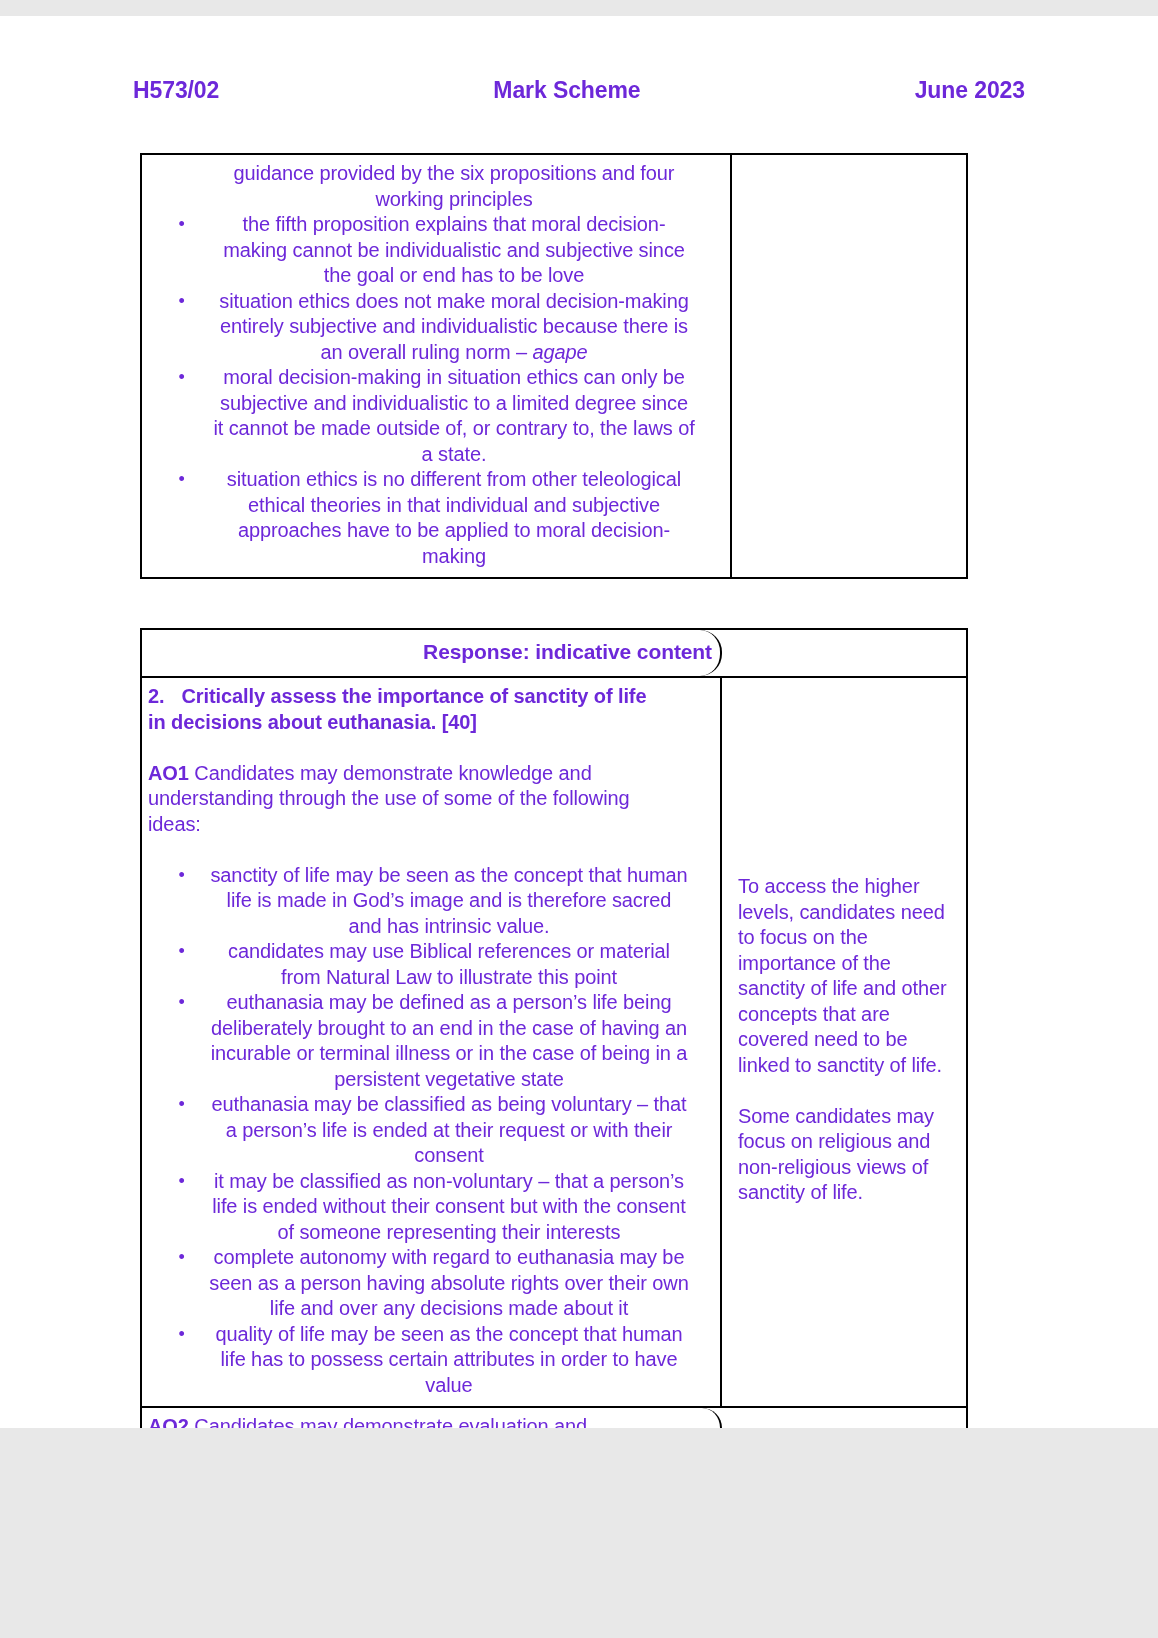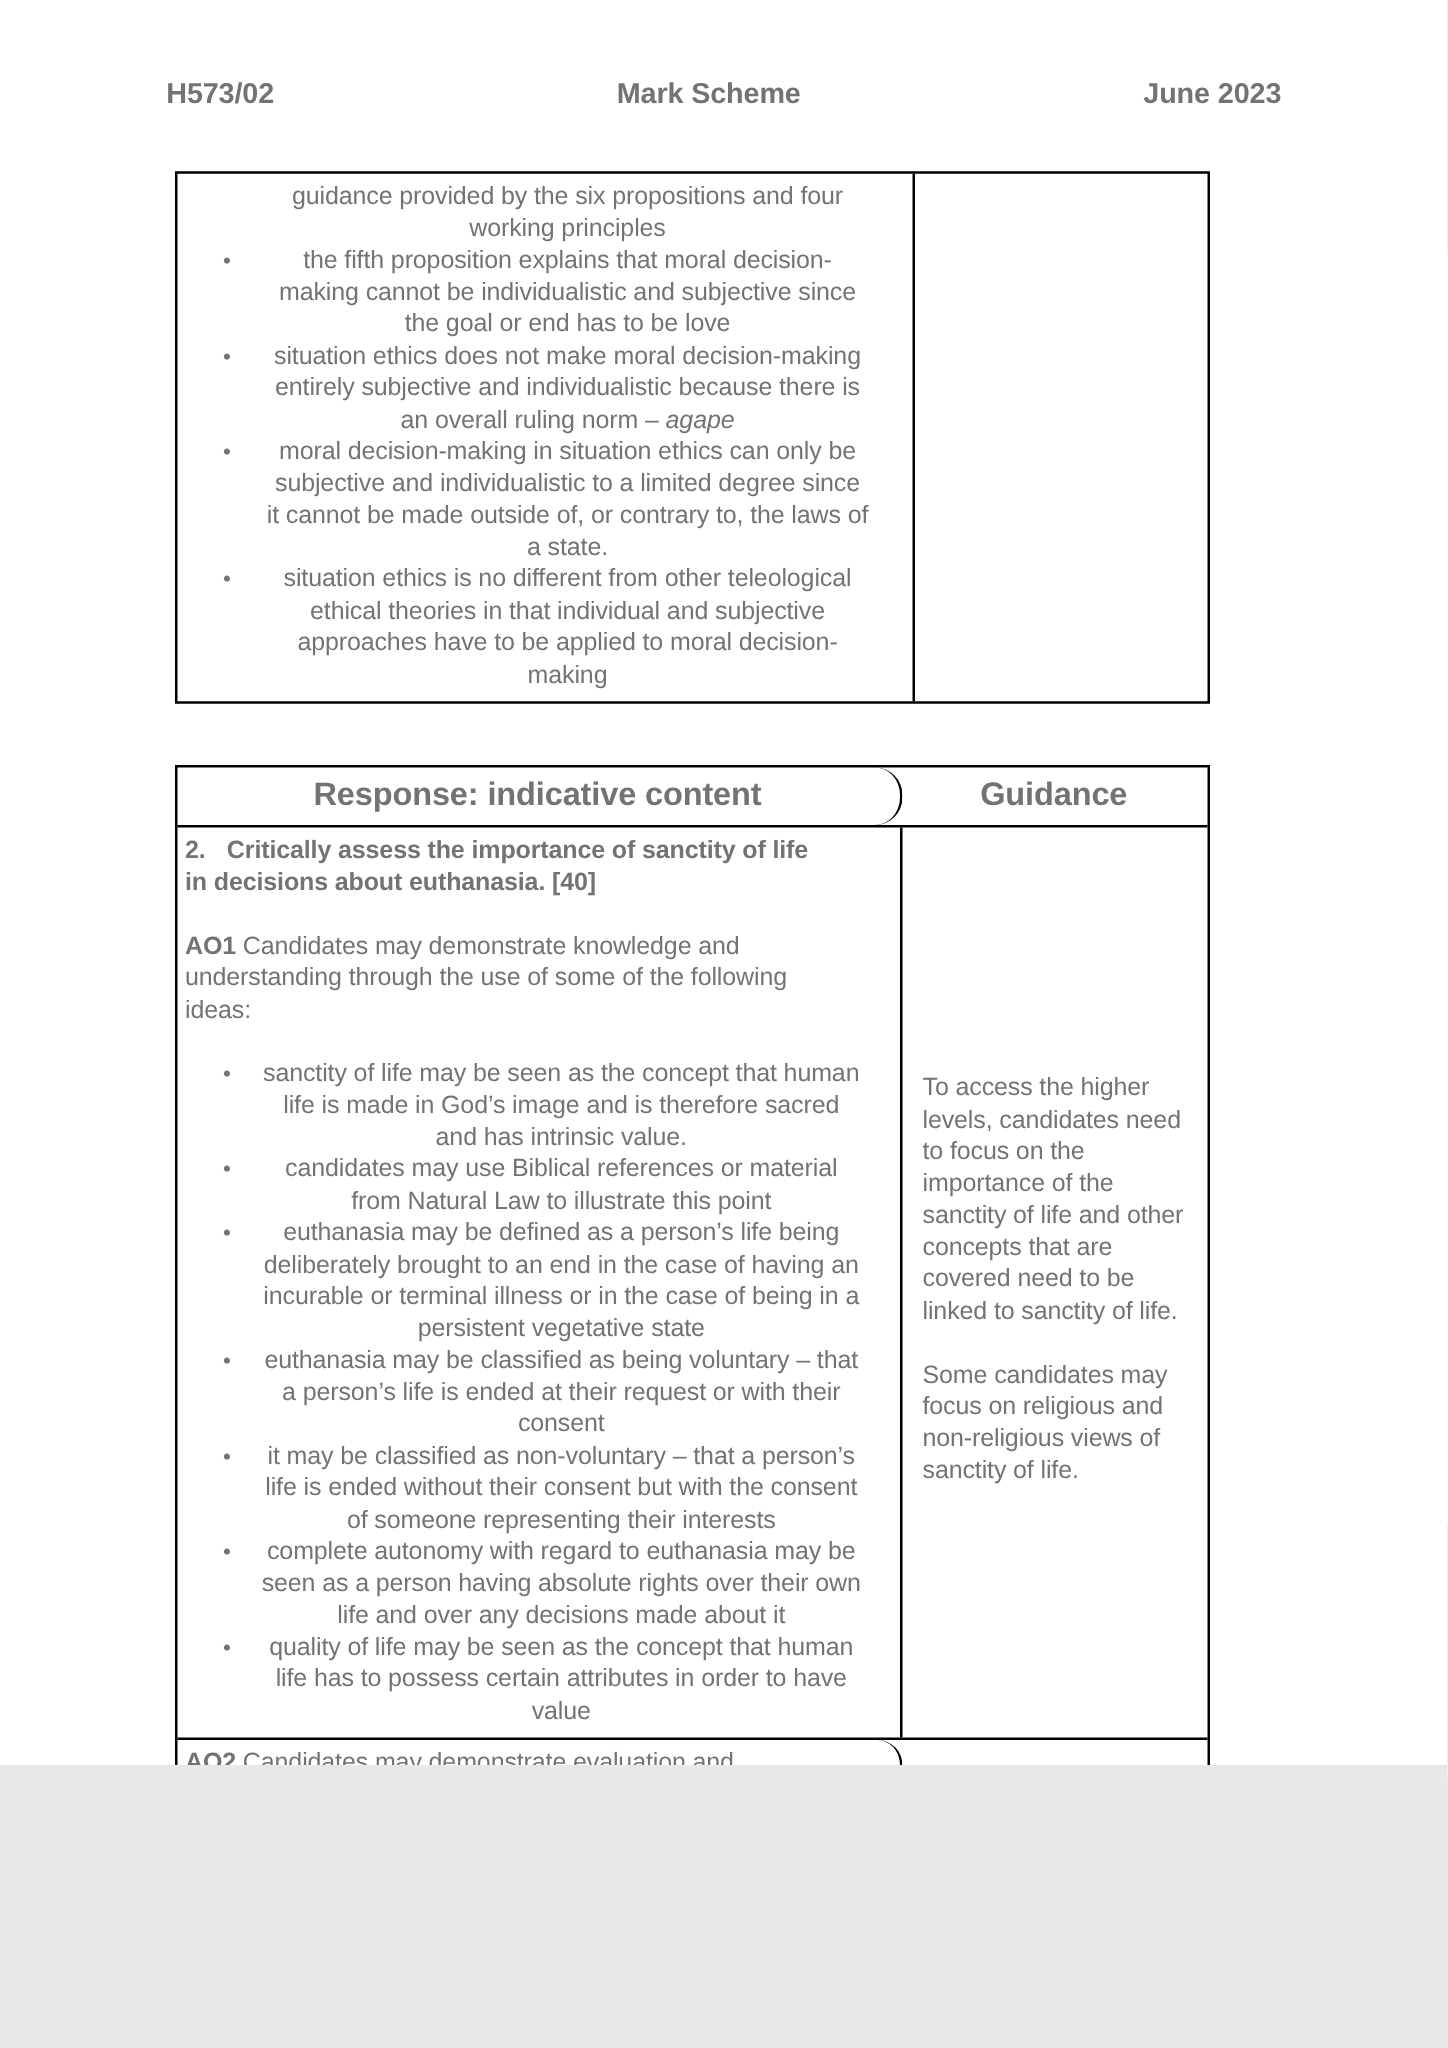--- a/index.html
+++ b/index.html
@@ -1,38 +1,38 @@
 <!DOCTYPE html>
 <html><head>
 <meta charset="utf-8">
 <style>
   * { margin:0; padding:0; box-sizing:border-box; }
   html,body { background:#e8e8e8; }
   .page {
     position:relative; width:1158px; height:1412px; background:#ffffff;
-    font-family:"Liberation Sans", sans-serif; color:#737373;
+    font-family:"Liberation Sans", sans-serif; color:#6d28d9;
     font-size:20px; line-height:25.5px; letter-spacing:-0.1px;
-    margin:0 auto; overflow:hidden;
+    margin:16px auto; overflow:hidden;
   }
   .doc-header {
     position:absolute; top:62px; left:133px; right:133px;
     display:flex; justify-content:space-between; align-items:baseline;
     font-weight:bold; font-size:23px;
   }
   .tbl { position:absolute; left:140px; width:828px; border:2px solid #000; background:#fff; }
   .tbl-1 { top:137px; min-height:426px; }
   .tbl-2 { top:612px; }
   .row { display:grid; }
   .tbl-1 .row { grid-template-columns:590px 1fr; min-height:422px; }
   .tbl-2 .row { grid-template-columns:580px 1fr; }
   .row + .row { border-top:2px solid #000; }
   .cell { padding:6px 8px 8px 6px; }
   .cell-divider { border-right:2px solid #000; }
   .hdr-row { min-height:46px; }
-  .hdr-cell { font-weight:bold; font-size:26px; text-align:center; padding-top:9px;border-radius:22px; }
+  .hdr-cell { font-weight:bold; font-size:21px; text-align:right; padding-top:9px;border-radius:22px; }
   .q-row-left { min-height:715px; }
   .ao2-row-left { min-height:64px;border-radius:20px; }
   .pre { white-space:pre-line; }
   ul.blist { list-style:none; }
   ul.blist li { display:flex;text-align:center; }
   ul.blist li .marker {
     width:38px; flex:0 0 38px; padding-left:29px; font-size:18px;
   }
   ul.blist li.no-bullet .marker::before { content:""; }
   ul.blist li .marker::before { content:"\2022"; }
@@ -95,21 +95,20 @@
         </ul>
       </div>
       <div class="cell"></div>
     </div>
   </div>
 
   <div class="tbl tbl-2">
 
     <div class="row hdr-row">
       <div class="cell cell-divider hdr-cell">Response: indicative content</div>
-      <div class="cell hdr-cell">Guidance</div>
     </div>
 
     <div class="row">
       <div class="cell cell-divider q-row-left">
 
         <p class="q-para"><span>2.</span><span class="q-spacer"></span><span class="pre">Critically assess the importance of sanctity of life
 in decisions about euthanasia. [40]</span></p>
 
         <p class="lead-para"><span class="lead-label">AO1</span> <span class="pre">Candidates may demonstrate knowledge and
 understanding through the use of some of the following

